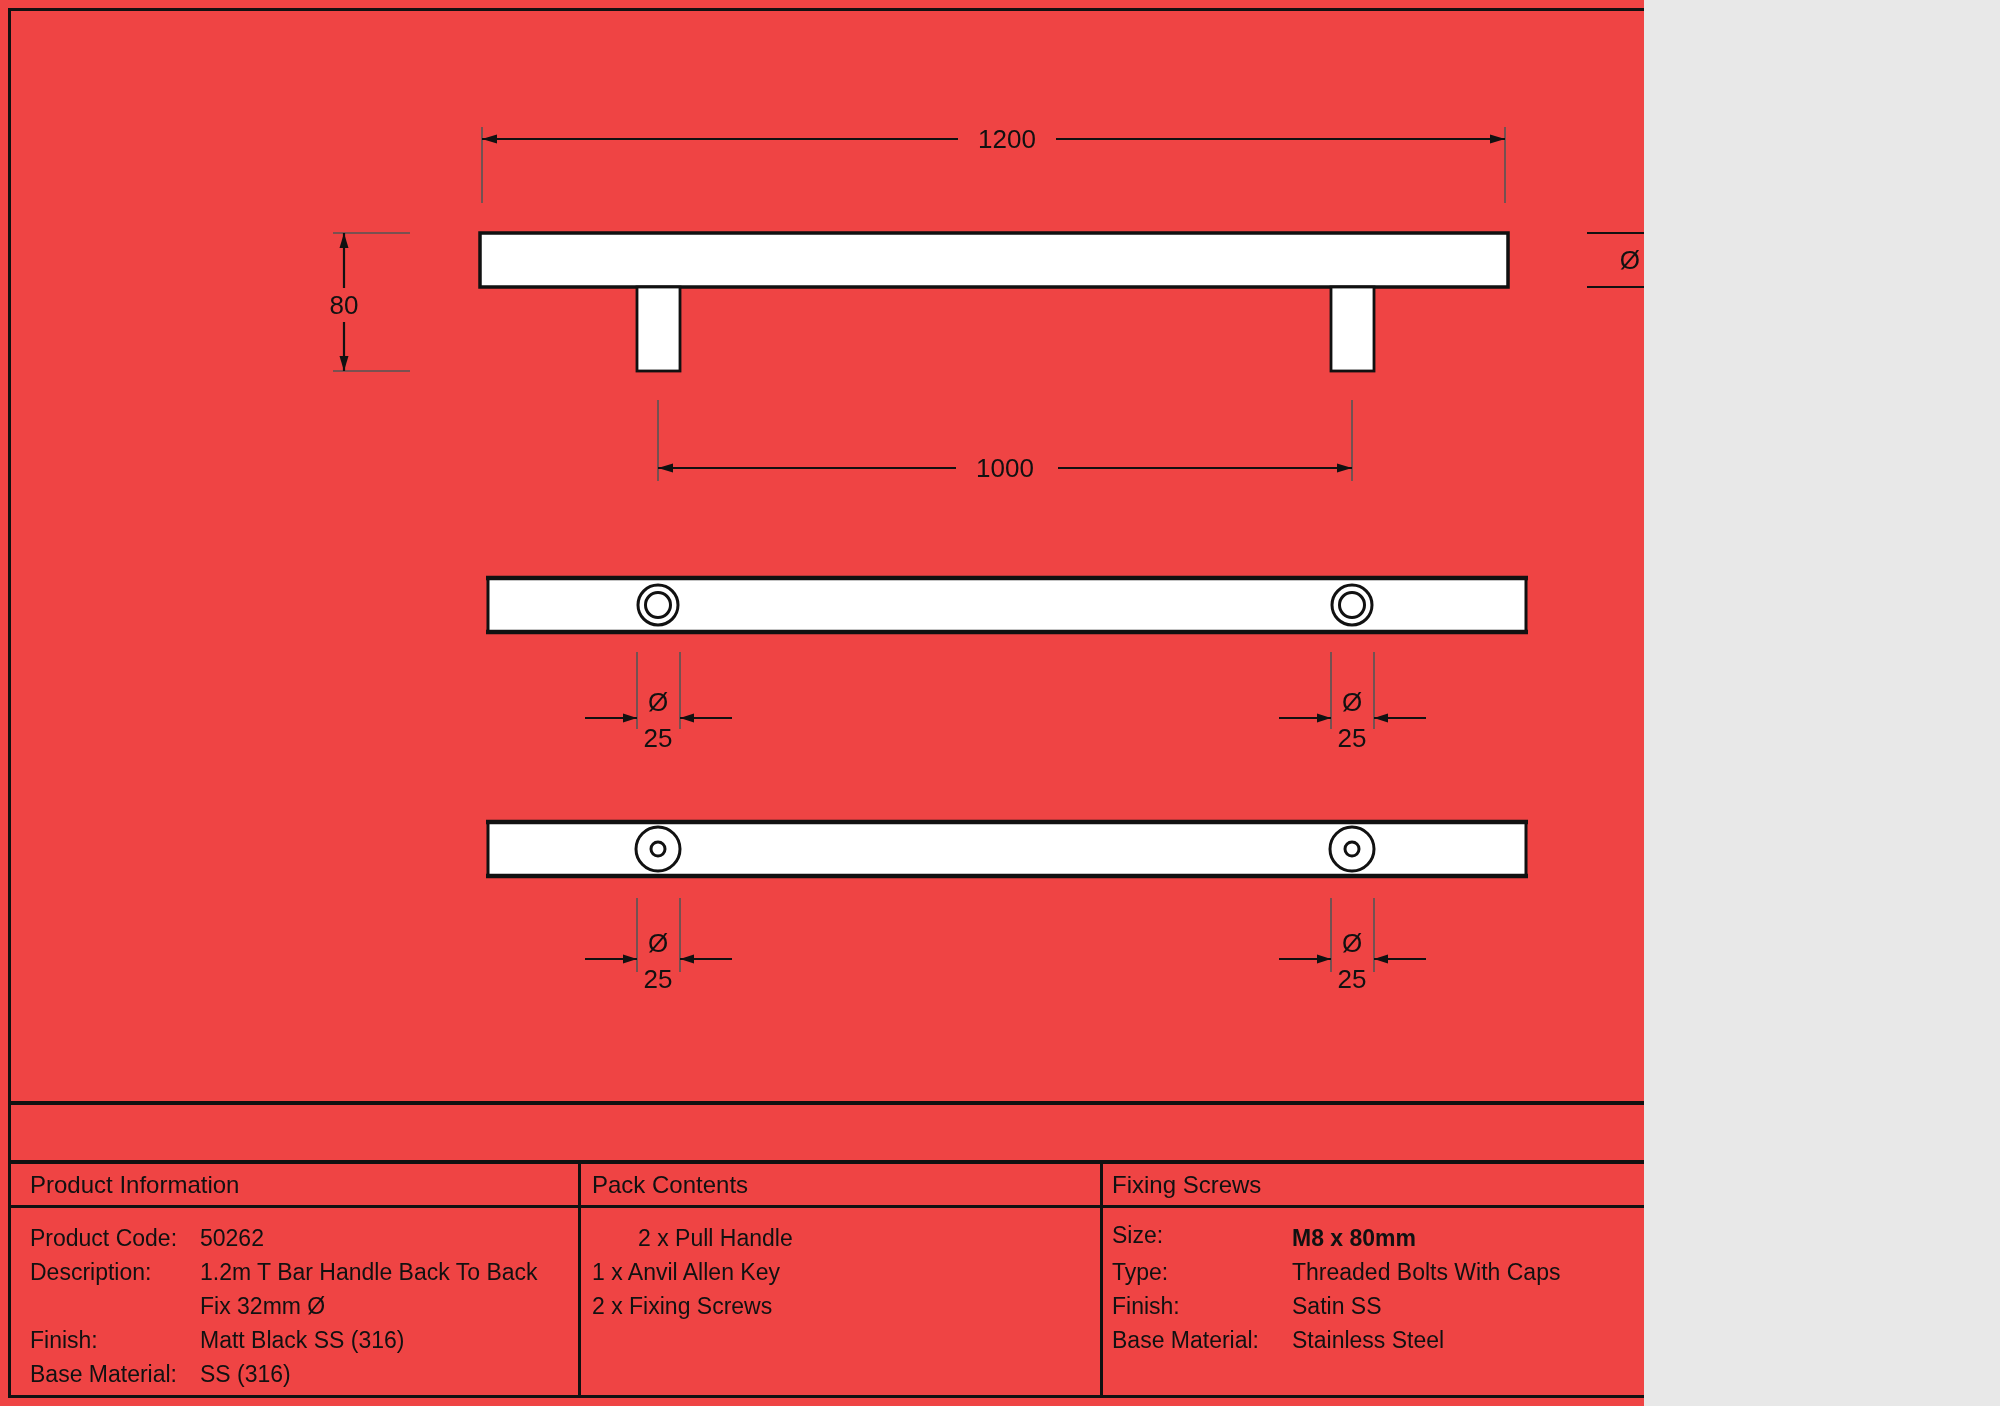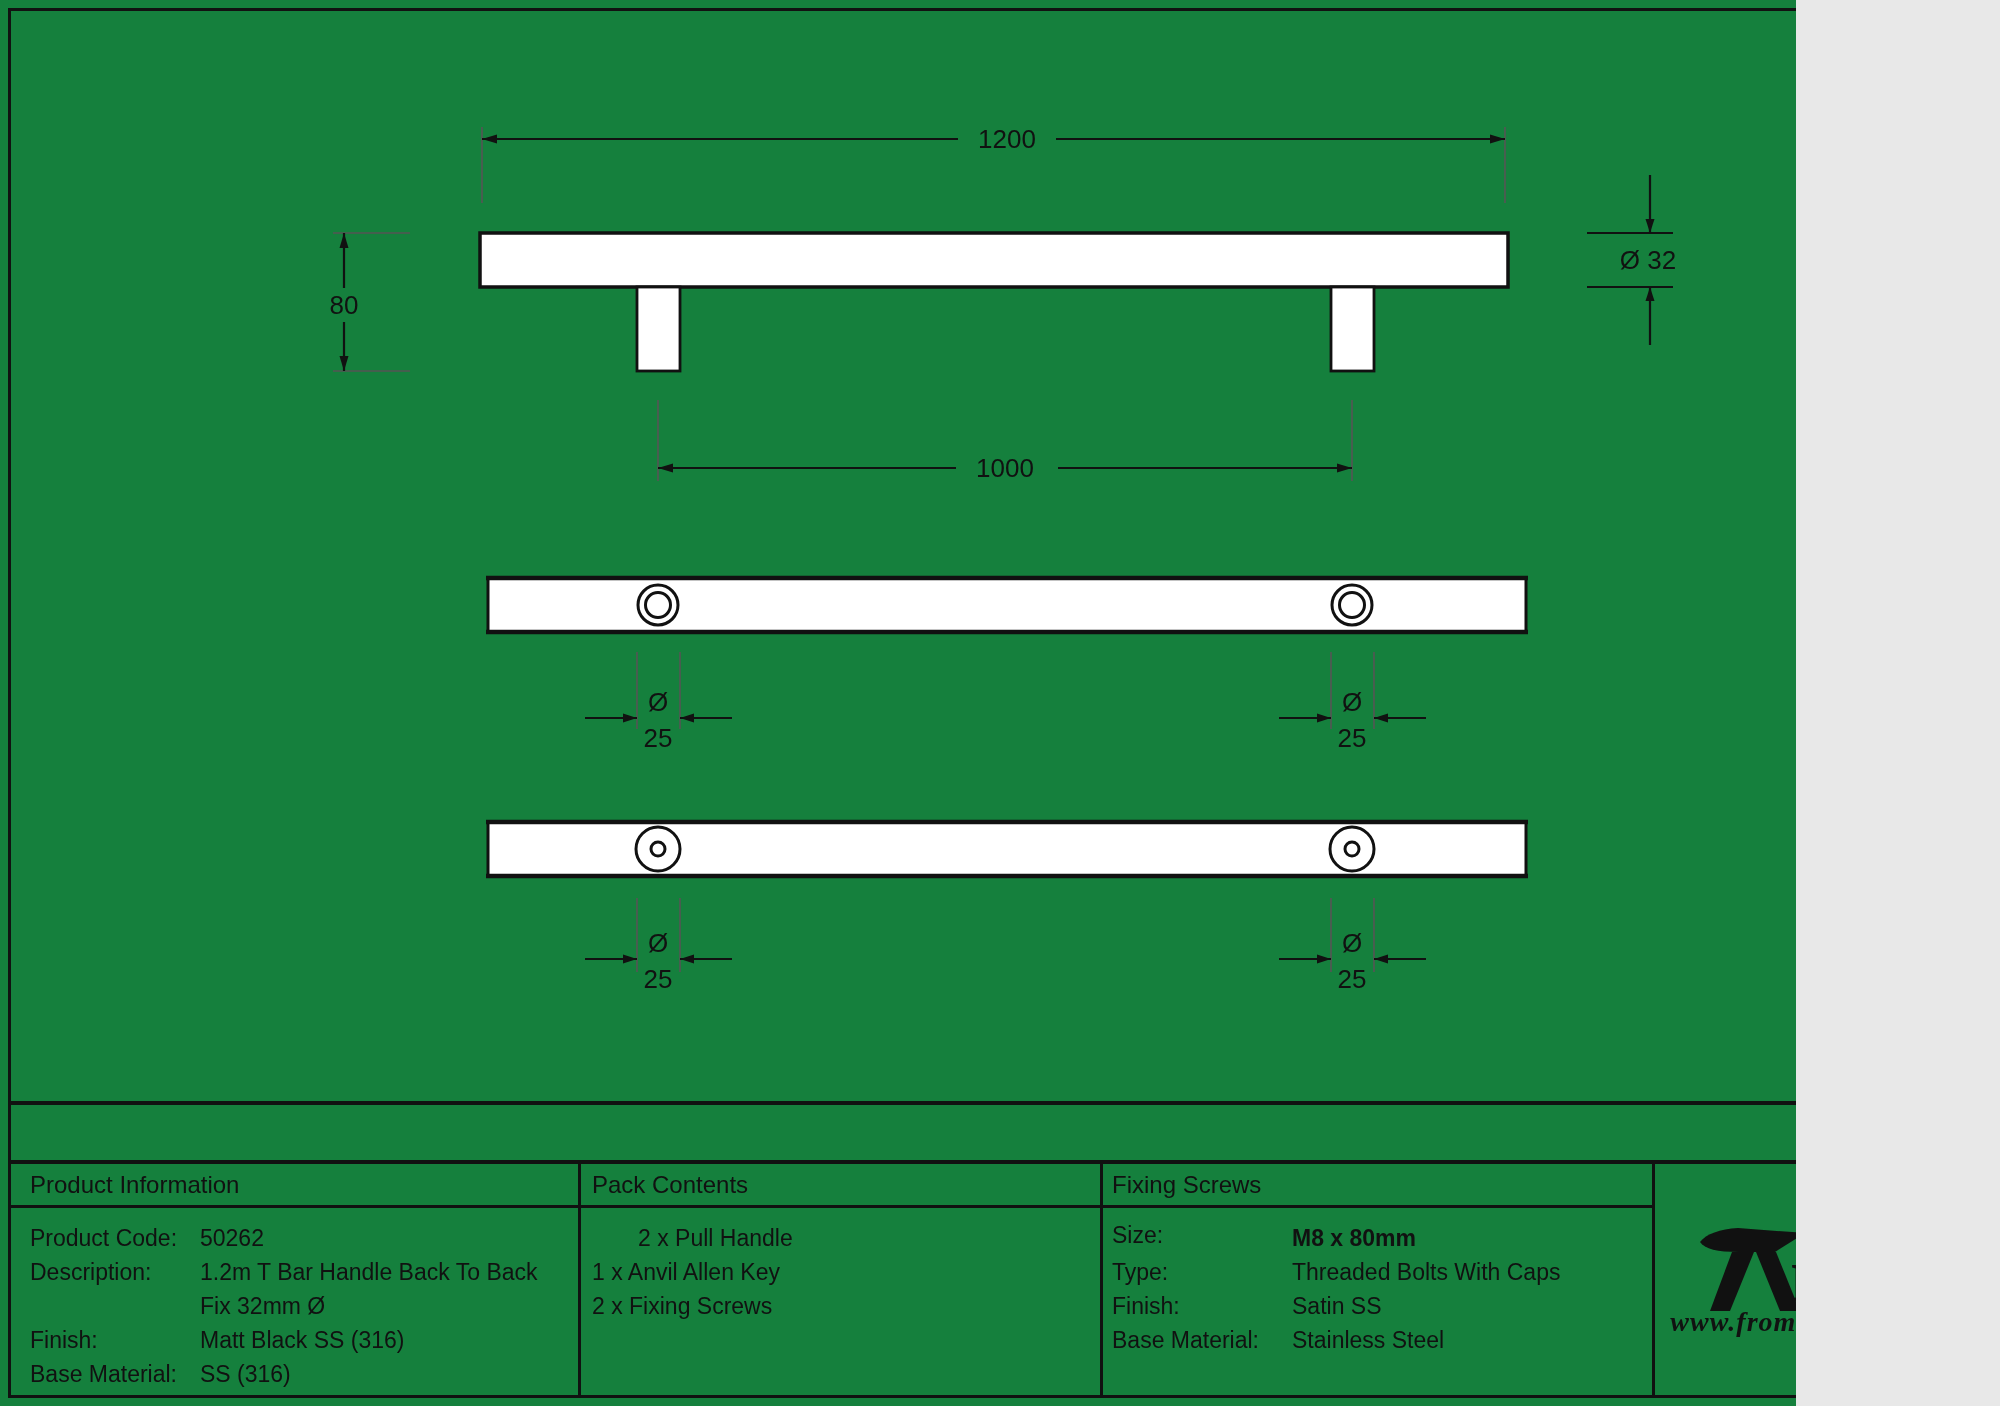--- a/index.html
+++ b/index.html
@@ -1,17 +1,17 @@
 <!DOCTYPE html>
 <html><head>
 <meta charset="utf-8">
 <style>
   html,body { margin:0; padding:0; background:#e8e8e8; }
   .page {
-    position:relative; width:1796px; height:1406px; background:#15803d;
+    position:relative; width:1644px; height:1406px; background:#ef4444;
     font-family:"Liberation Sans", sans-serif; color:#111; overflow:hidden;
   }
   .frame {
     position:absolute; left:8px; top:8px; width:1984px; height:1390px;
     border:3px solid #111; box-sizing:border-box;
   }
   svg.drawing { position:absolute; left:0; top:0; }
 
   
   .obj  { fill:#ffffff; stroke:#111; stroke-width:3; }

